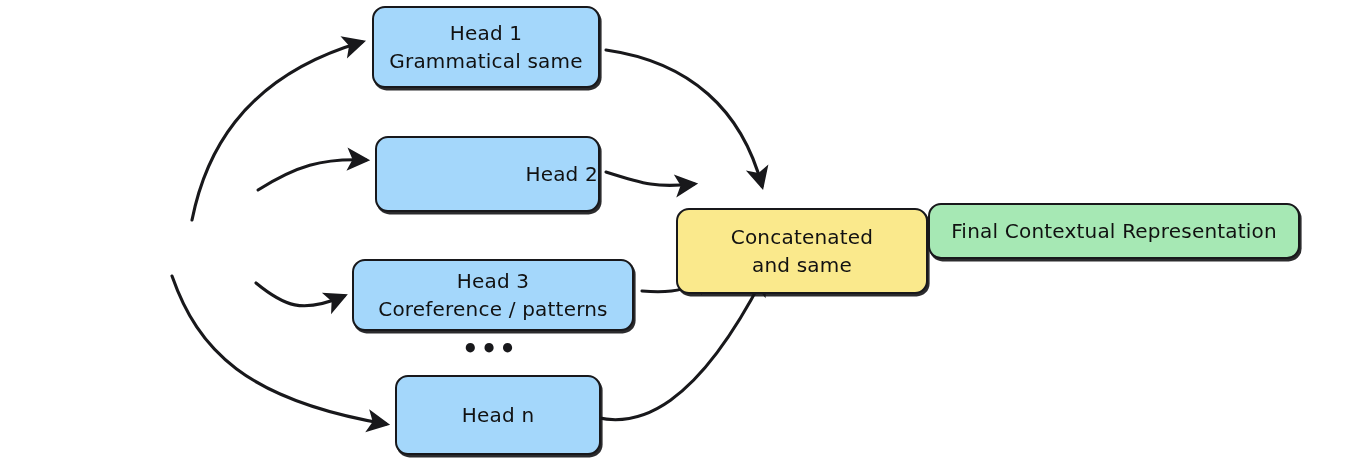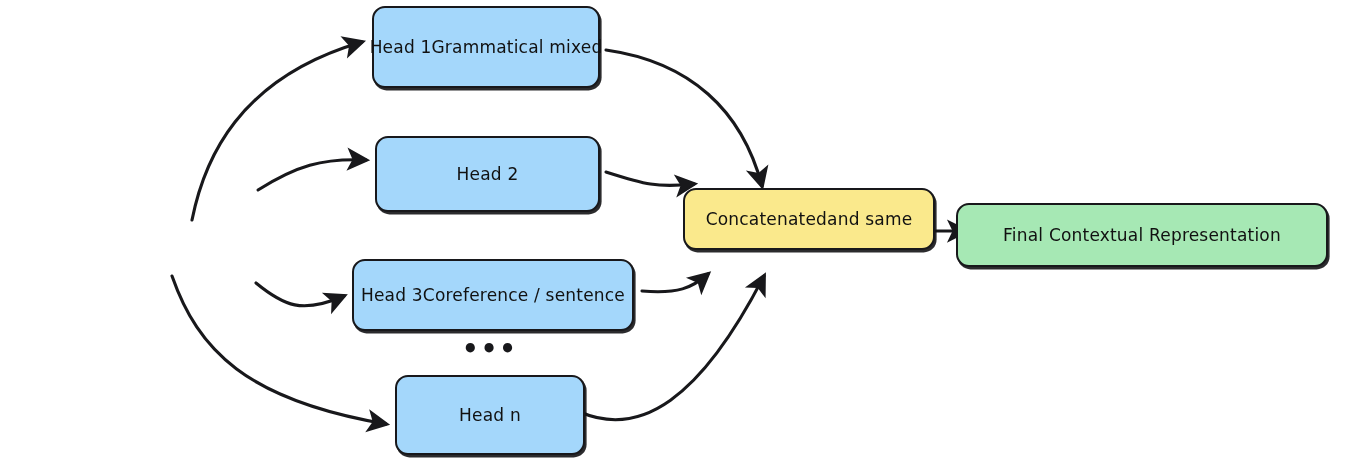--- a/index.html
+++ b/index.html
@@ -20,44 +20,44 @@
     left: 0;
     top: 0;
     width: 1362px;
     height: 460px;
     pointer-events: none;
   }
   .node {
     position: absolute;
     box-sizing: border-box;
     display: flex;
-    flex-direction: row;
+    flex-direction: column;
     align-items: center;
     justify-content: center;
     border: 2.6px solid #18181b;
     border-radius: 13px;
     color: #111111;
     text-align: center;
     line-height: 1.42;
     letter-spacing: 0.2px;
-    font-size: 17px;
+    font-size: 20px;
     box-shadow: 1.6px 2.4px 0 0 rgba(20,20,22,0.9);
   }
   .node .ln { display: block; white-space: nowrap; }
   .node.green  { background: #a6e8b4; }
   .node.blue   { background: #a4d7fb; }
   .node.yellow { background: #fae98c; }
 
   #n-input   { left: 8px;   top: 199px; width: 288px; height: 76px; }
   #n-head1   { left: 372px; top: 6px;   width: 228px; height: 82px; }
-  #n-head2   { left: 375px; top: 136px; width: 225px; height: 76px; }
+  #n-head2   { left: 375px; top: 136px; width: 225px; height: 76px; align-items: flex-end; }
   #n-head3   { left: 352px; top: 259px; width: 282px; height: 72px; align-items: center; }
-  #n-headn   { left: 395px; top: 375px; width: 190px; height: 80px; }
-  #n-concat  { left: 676px; top: 188px; width: 252px; height: 62px; margin-left: 7px; }
-  #n-final   { left: 956px; top: 203px; width: 372px; height: 64px; }
+  #n-headn   { left: 395px; top: 375px; width: 206px; height: 80px; }
+  #n-concat  { left: 676px; top: 208px; width: 252px; height: 86px; }
+  #n-final   { left: 928px; top: 203px; width: 372px; height: 56px; }
 
   #ellipsis {
     position: absolute;
     left: 462px;
     top: 336px;
     width: 56px;
     text-align: center;
     font-size: 26px;
     font-weight: 700;
     color: #18181b;
@@ -85,30 +85,30 @@
       <path d="M 606,172 C 644,184 656,188 694,184"></path>
       <path d="M 642,291 C 678,294 692,288 708,274"></path>
       <path d="M 580,412 C 640,438 700,400 764,276"></path>
       <path d="M 936,231 L 966,231"></path>
     </g>
   </svg>
 
 
   <div class="node blue" id="n-head1">
     <span class="ln">Head 1</span>
-    <span class="ln">Grammatical mixed</span>
+    <span class="ln">Grammatical same</span>
   </div>
 
   <div class="node blue" id="n-head2">
     <span class="ln">Head 2</span>
   </div>
 
   <div class="node blue" id="n-head3">
     <span class="ln">Head 3</span>
-    <span class="ln">Coreference / sentence</span>
+    <span class="ln">Coreference / patterns</span>
   </div>
 
   <div id="ellipsis">•••</div>
 
   <div class="node blue" id="n-headn">
     <span class="ln">Head n</span>
   </div>
 
   <div class="node yellow" id="n-concat">
     <span class="ln">Concatenated</span>

